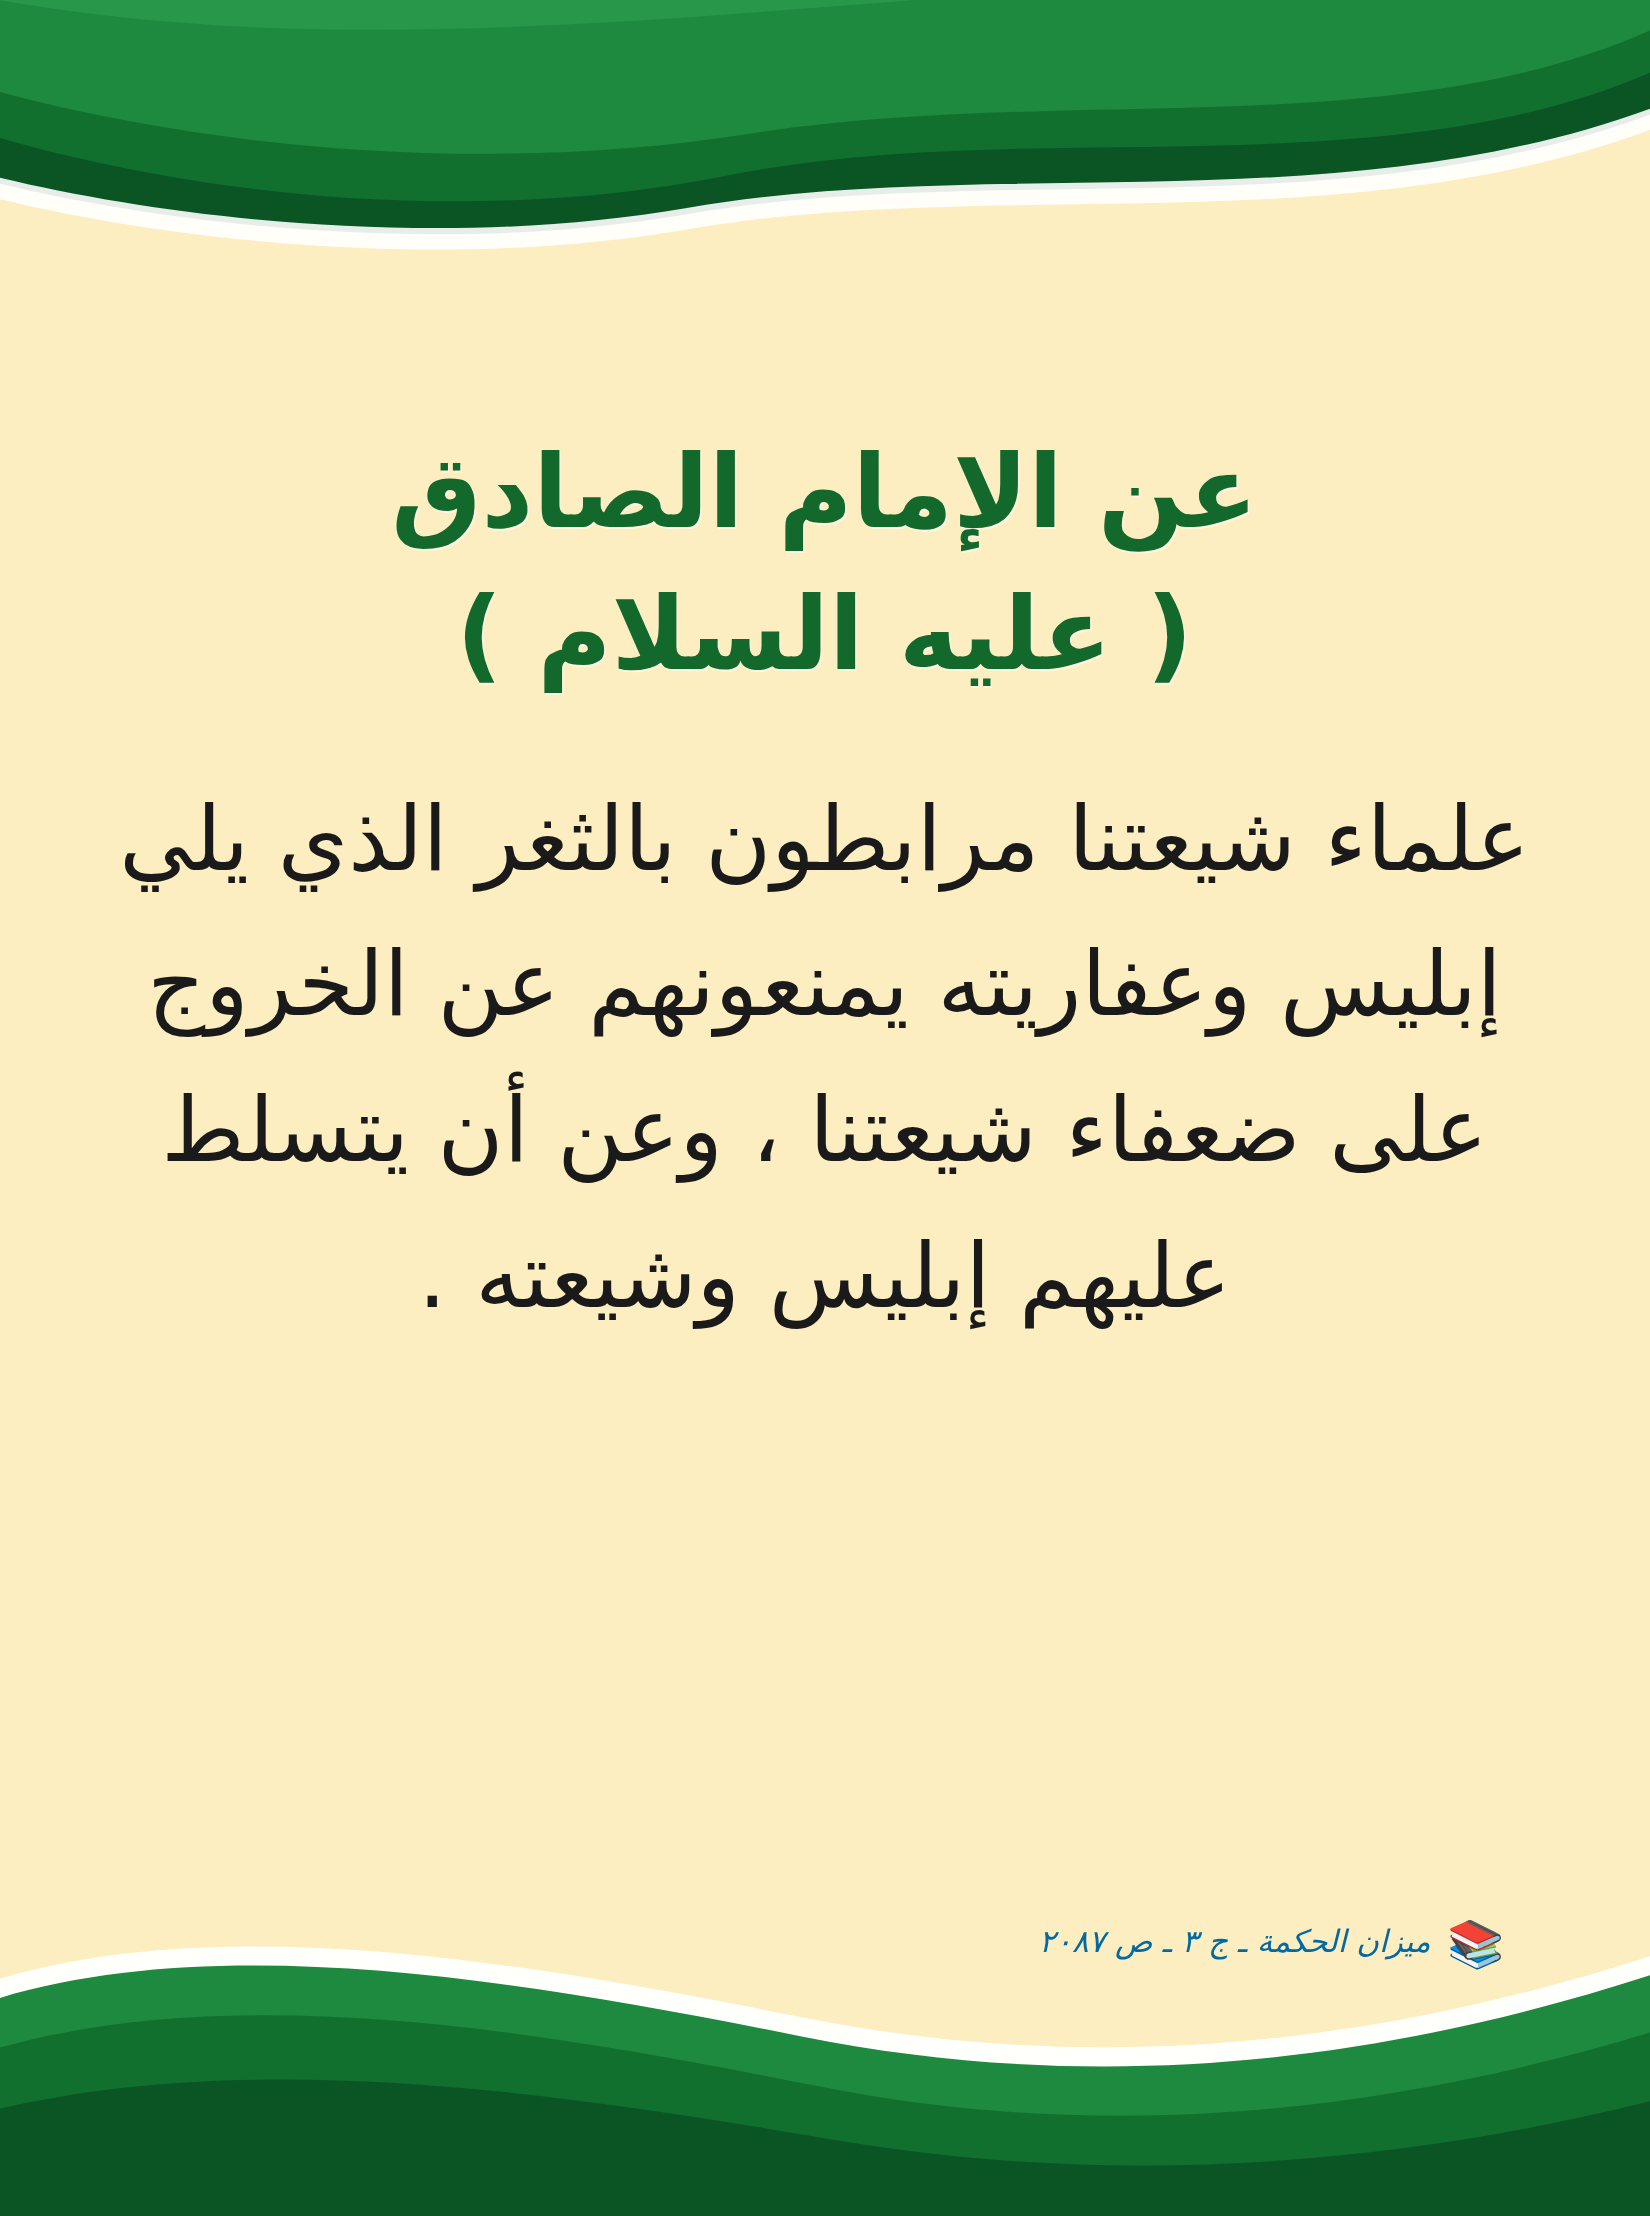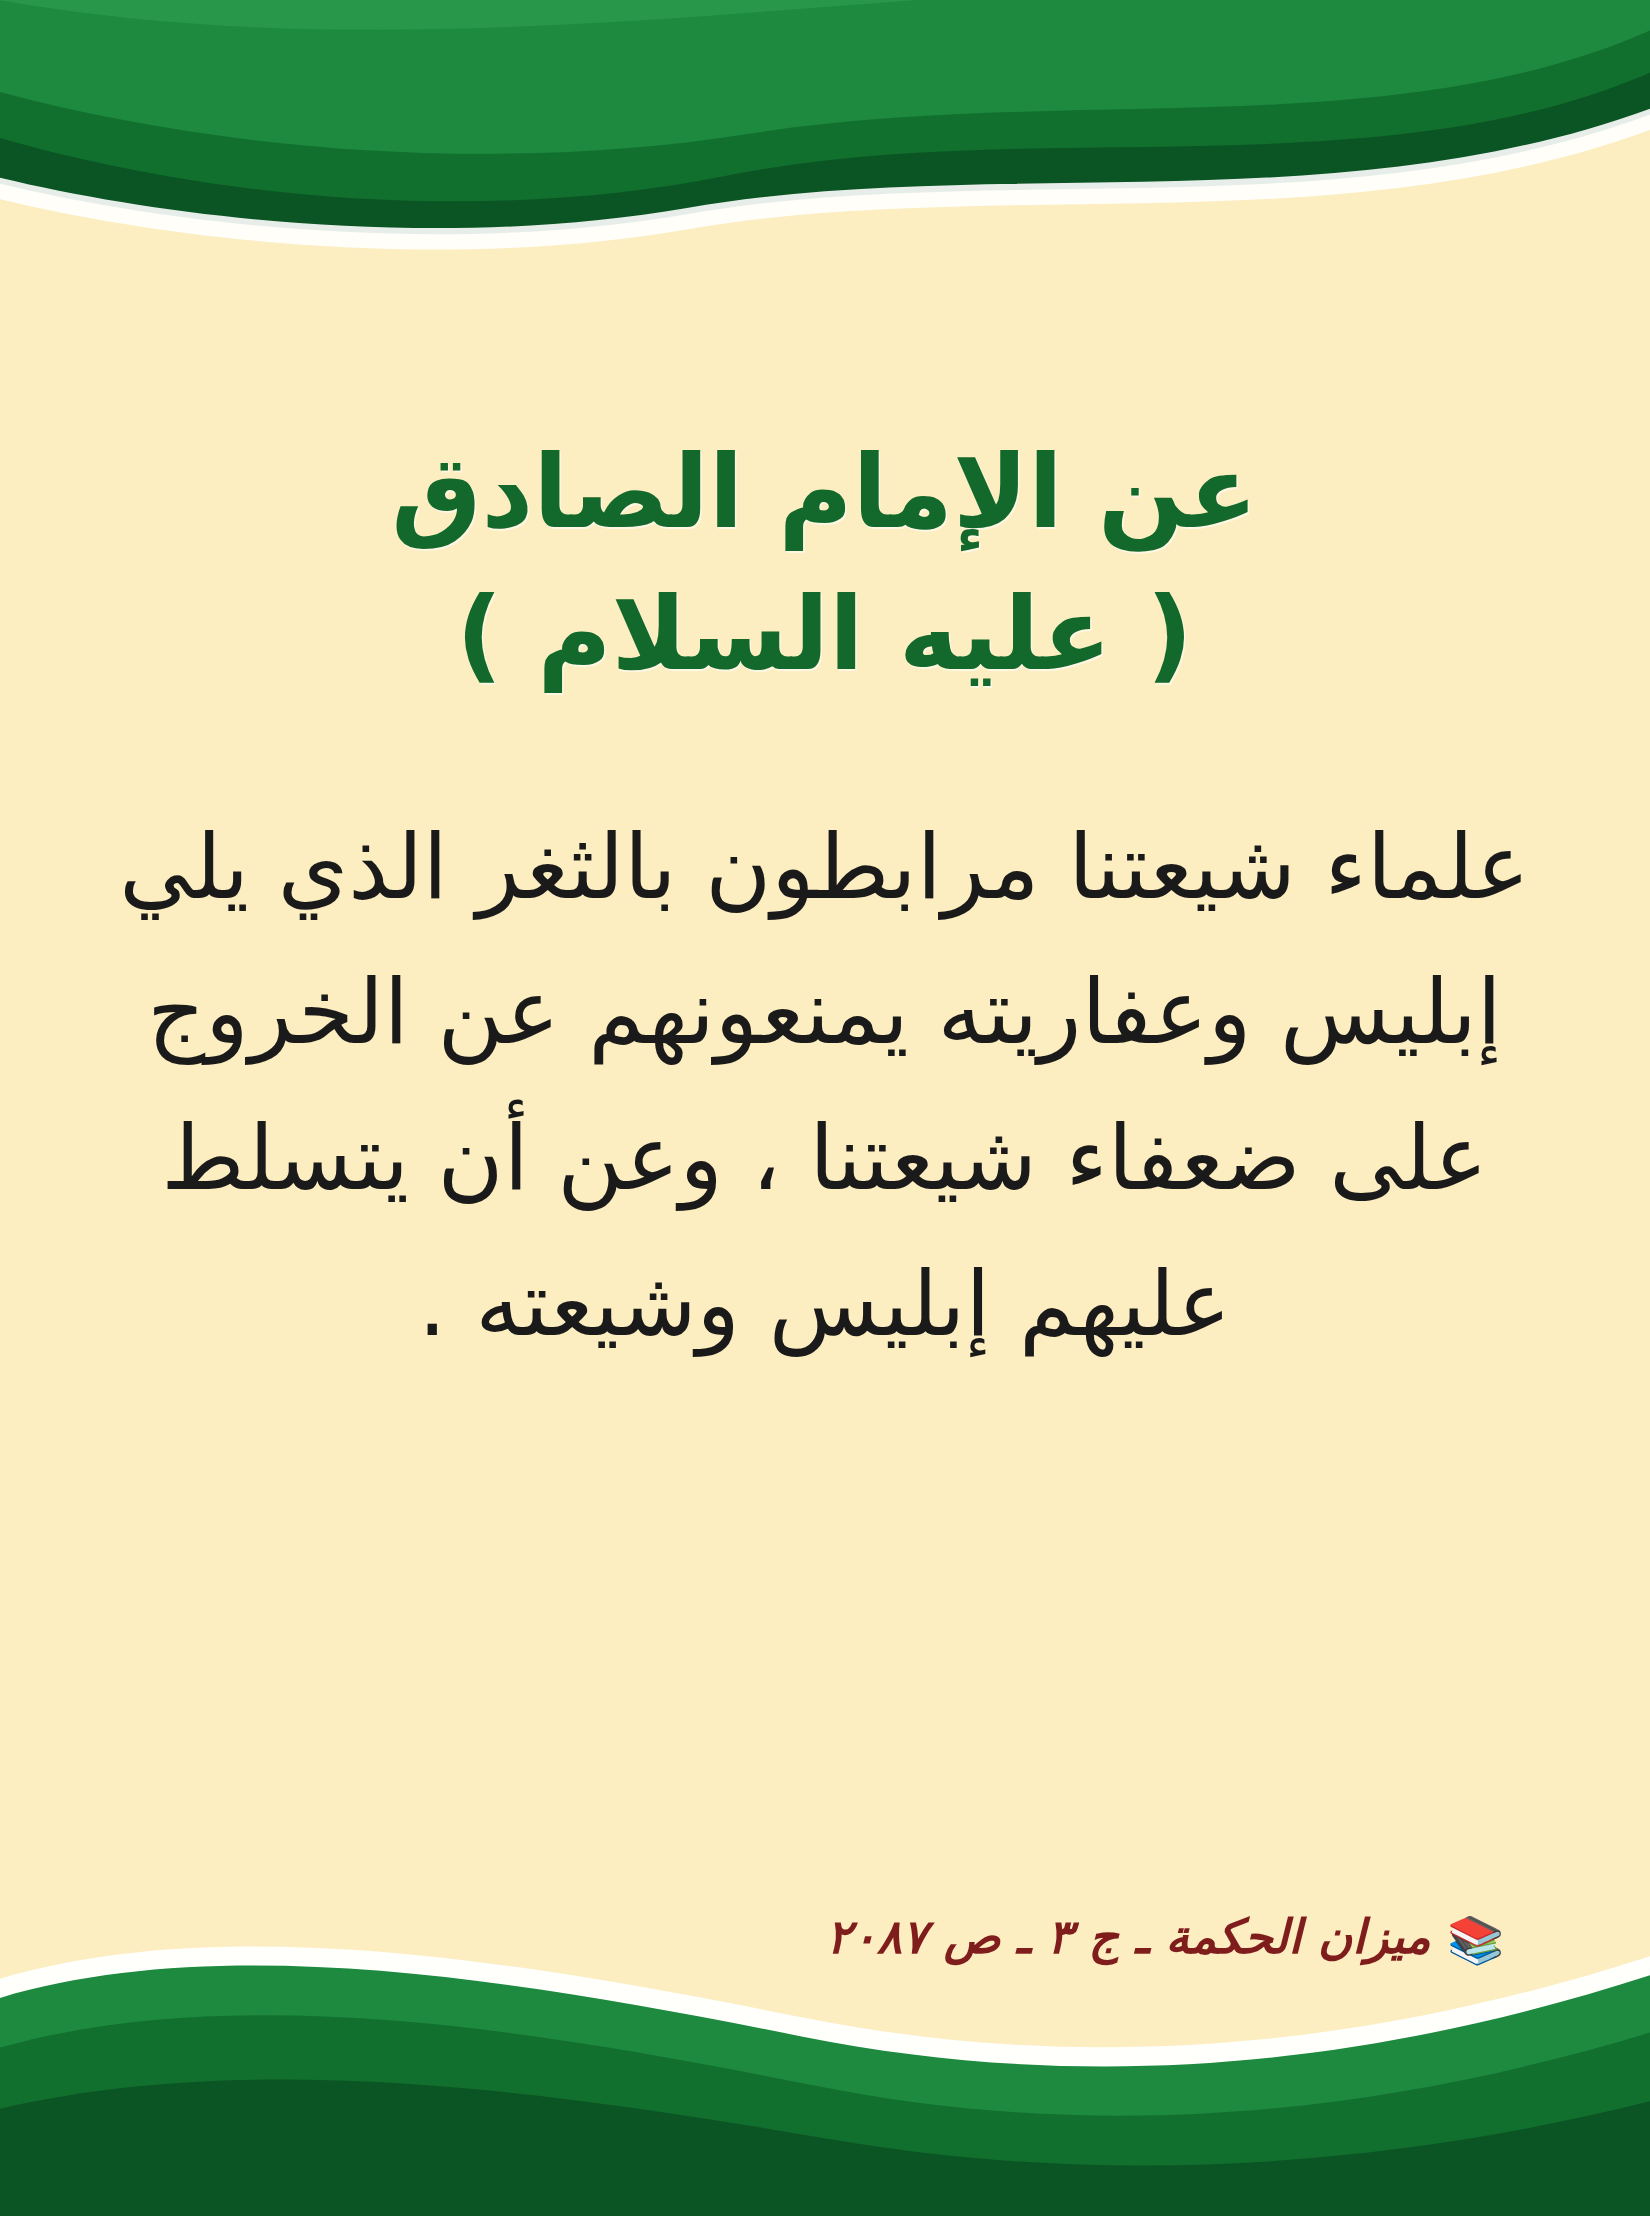--- a/index.html
+++ b/index.html
@@ -42,21 +42,20 @@
     position: absolute;
     top: 0;
     left: 0;
     width: 1651px;
     height: 2216px;
     display: flex;
     flex-direction: column;
     align-items: center;
     box-sizing: border-box;
     padding: 428px 115px 290px 115px;
-    gap: 28px;
   }
 
   .heading {
     color: #13692c;
     font-size: 101px;
     line-height: 1.28;
     font-weight: bold;
     text-align: center;
     letter-spacing: 0px;
     text-shadow: 1.5px 1.5px 0 rgba(255,255,255,0.55);
@@ -86,23 +85,23 @@
     bottom: 252px;
     right: 145px;
     display: flex;
     flex-direction: row-reverse;
     align-items: center;
     gap: 17px;
     direction: rtl;
   }
 
   .source-text {
-    color: #7f1d1d;
-    font-size: 47px;
-    font-weight: bold;
+    color: #0369a1;
+    font-size: 31px;
+    font-weight: normal;
     font-style: italic;
     white-space: nowrap;
   }
 
   .books-icon {
     font-size: 46px;
     line-height: 1;
     transform: translateY(3.1px);
   }
 </style>

